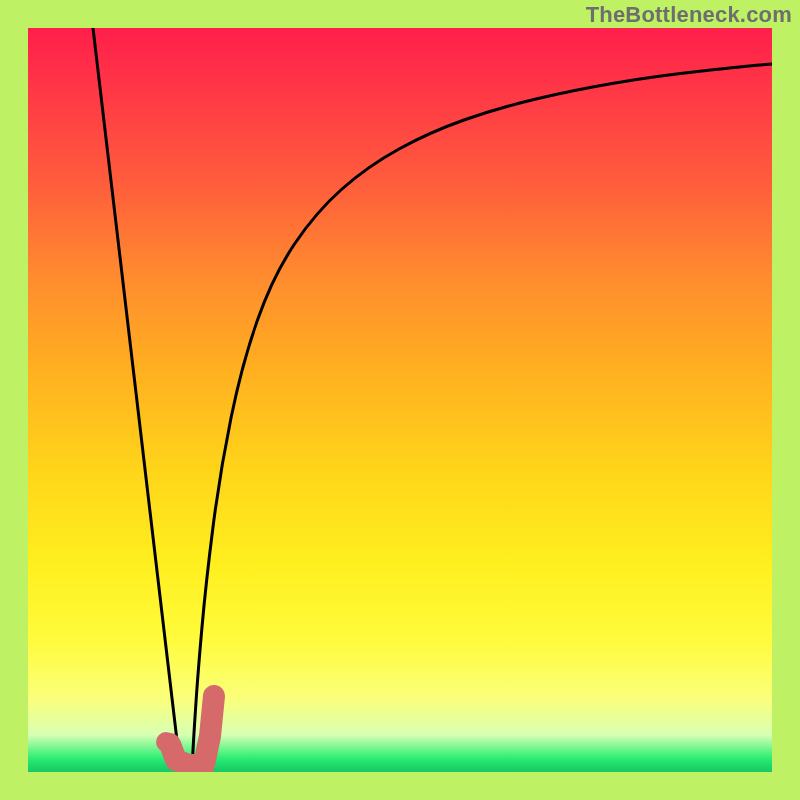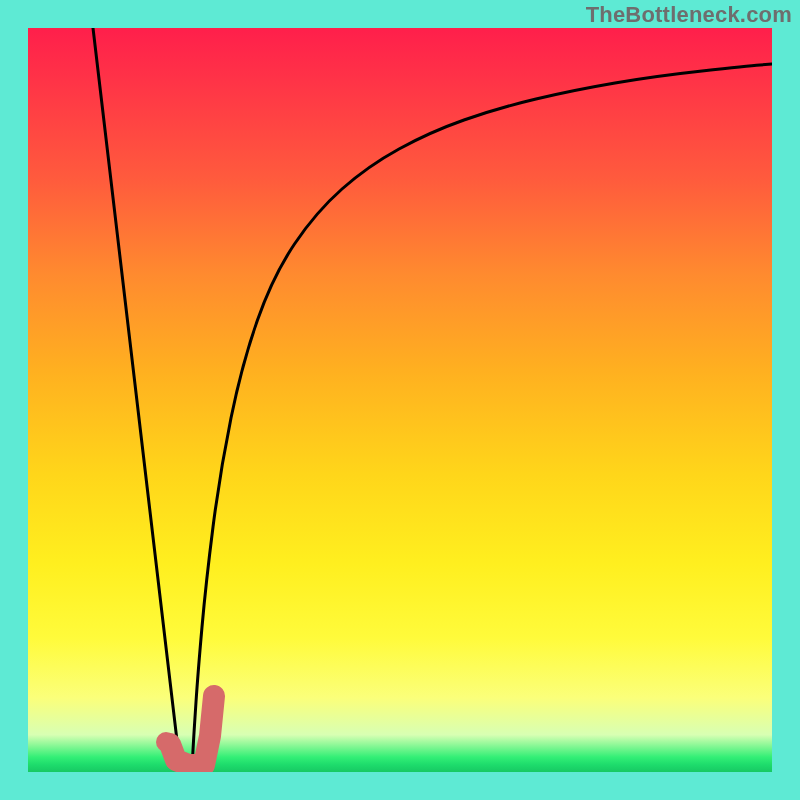--- a/index.html
+++ b/index.html
@@ -7,21 +7,21 @@
     padding: 0;
     width: 800px;
     height: 800px;
     background: #000;
     font-family: Arial, Helvetica, sans-serif;
   }
   .frame {
     position: relative;
     width: 800px;
     height: 800px;
-    background: #5eead4;
+    background: #bef264;
   }
   .watermark {
     position: absolute;
     top: 2px;
     right: 8px;
     color: #6e6e6e;
     font-size: 22px;
     font-weight: bold;
     letter-spacing: 0.2px;
     z-index: 20;

